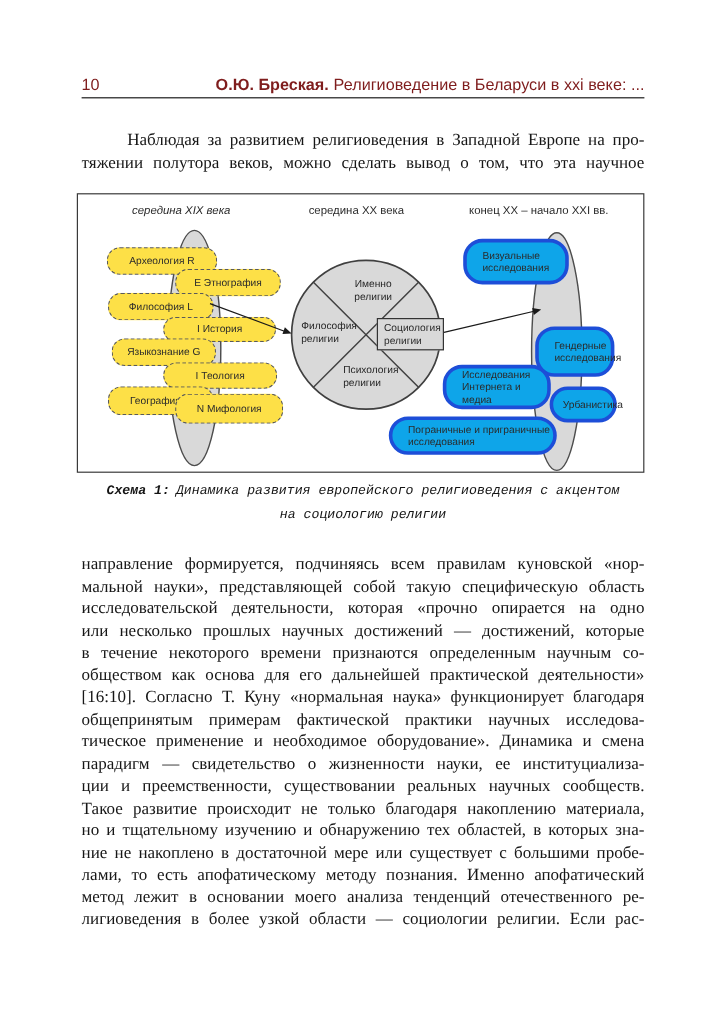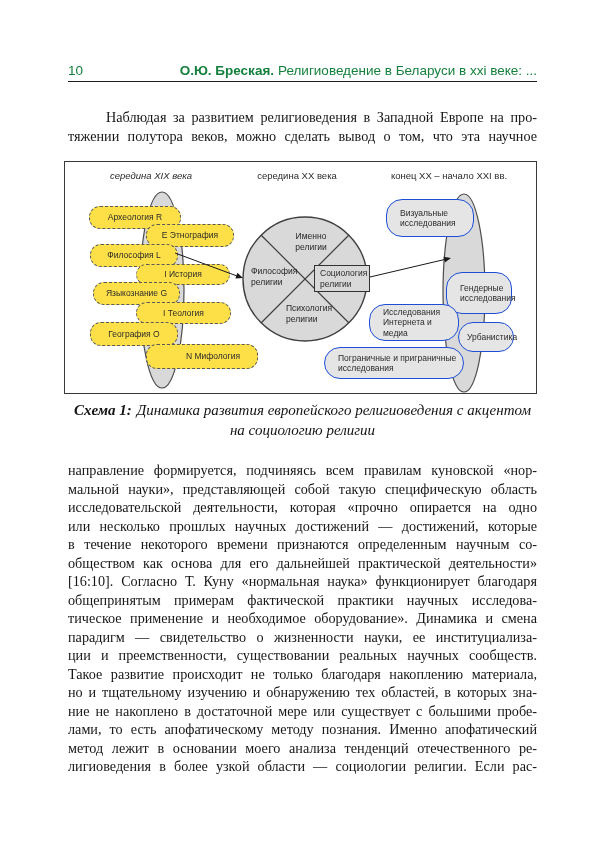--- a/index.html
+++ b/index.html
@@ -1,21 +1,21 @@
 <!DOCTYPE html>
 <html><head>
 <meta charset="utf-8">
 <style>
   html,body{margin:0;padding:0;background:#ffffff;}
   .page{position:relative;width:600px;height:850px;background:#ffffff;overflow:hidden;
         font-family:"Liberation Serif","DejaVu Serif",serif;color:#161616;}
 
   
   .hdr{position:absolute;left:68px;top:63px;width:469px;height:17px;
-       font-family:"Liberation Sans","DejaVu Sans",sans-serif;font-size:13.5px;color:#15803d;}
+       font-family:"Liberation Sans","DejaVu Sans",sans-serif;font-size:13.5px;color:#7f1d1d;}
   .hdr .pnum{position:absolute;left:0;top:0;}
   .hdr .rtitle{position:absolute;right:0;top:0;white-space:nowrap;}
   .hdr .rtitle .auth{font-weight:bold;margin-right:4px;}
   .rule{position:absolute;left:68px;top:81px;width:469px;height:0;border-top:1.6px solid #1c1c1c;}
 
   
   .para{position:absolute;left:68px;width:469px;font-size:14.2px;line-height:18.5px;}
   .jline{text-align:justify;text-align-last:justify;height:18.5px;overflow:hidden;}
   .indent{text-indent:38px;}
   .intro{top:108px;}
@@ -23,46 +23,46 @@
 
   
   .frame{position:absolute;left:64px;top:161px;width:471px;height:231px;border:1px solid #3a3a3a;
          font-family:"Liberation Sans","DejaVu Sans",sans-serif;font-size:8.5px;line-height:10.5px;color:#2b2b2b;}
   .frame svg{position:absolute;left:0;top:0;}
   .colhead{position:absolute;top:9px;font-size:9.5px;color:#2b2b2b;text-align:center;white-space:nowrap;}
   .ch1{left:16px;width:140px;font-style:italic;} .ch2{left:162px;width:140px;} .ch3{left:314px;width:140px;}
 
   .lbox{position:absolute;background:#fde047;border:1px dashed #5a5a5a;border-radius:11px;
         display:flex;align-items:center;justify-content:center;white-space:nowrap;}
-  .rbox{position:absolute;background:#e5e5e5;border:1px solid #1d4ed8;border-radius:16px;
+  .rbox{position:absolute;background:#0ea5e9;border:3px solid #1d4ed8;border-radius:16px;
         display:flex;align-items:center;padding-left:13px;box-sizing:border-box;}
   .l1{left:24px;top:44px;width:90px;height:21px;}
   .l2{left:81px;top:62px;width:86px;height:21px;}
   .l3{left:25px;top:82px;width:86px;height:21px;}
   .l4{left:71px;top:102px;width:92px;height:19px;}
   .l5{left:28px;top:120px;width:85px;height:21px;}
   .l6{left:71px;top:140px;width:93px;height:20px;}
   .l7{left:25px;top:160px;width:86px;height:22px;}
-  .l8{left:81px;top:182px;width:88px;height:23px;padding-left:22px;}
+  .l8{left:81px;top:166px;width:88px;height:23px;}
   .r1{left:321px;top:37px;width:88px;height:38px;}
   .r2{left:381px;top:110px;width:66px;height:42px;}
   .r3{left:304px;top:142px;width:90px;height:37px;}
   .r4{left:393px;top:160px;width:56px;height:30px;padding-left:8px;}
   .r5{left:259px;top:185px;width:140px;height:32px;}
 
   .pielabel{position:absolute;color:#262626;}
   .pl-top{left:216px;top:69px;width:60px;text-align:center;}
   .pl-left{left:186px;top:104px;width:60px;text-align:left;}
   .pl-bottom{left:221px;top:141px;width:60px;text-align:left;}
   .socio{position:absolute;left:249px;top:103px;width:56px;height:27px;background:#d9d9d9;
          border:1.5px solid #333333;display:flex;align-items:center;padding-left:5px;box-sizing:border-box;}
 
   
   .cap{position:absolute;left:68px;top:400px;width:469px;text-align:center;
-       font-style:italic;font-size:15px;line-height:20px;color:#141414;}
+       font-style:italic;font-size:11px;line-height:20px;color:#141414;font-family:Liberation Mono, monospace;}
   .cap .caplabel{font-weight:bold;margin-right:5px;}
 </style>
 </head>
 <body>
 
 <div class="page">
 
   <div class="hdr">
     <span class="pnum">10</span>
     <span class="rtitle">

